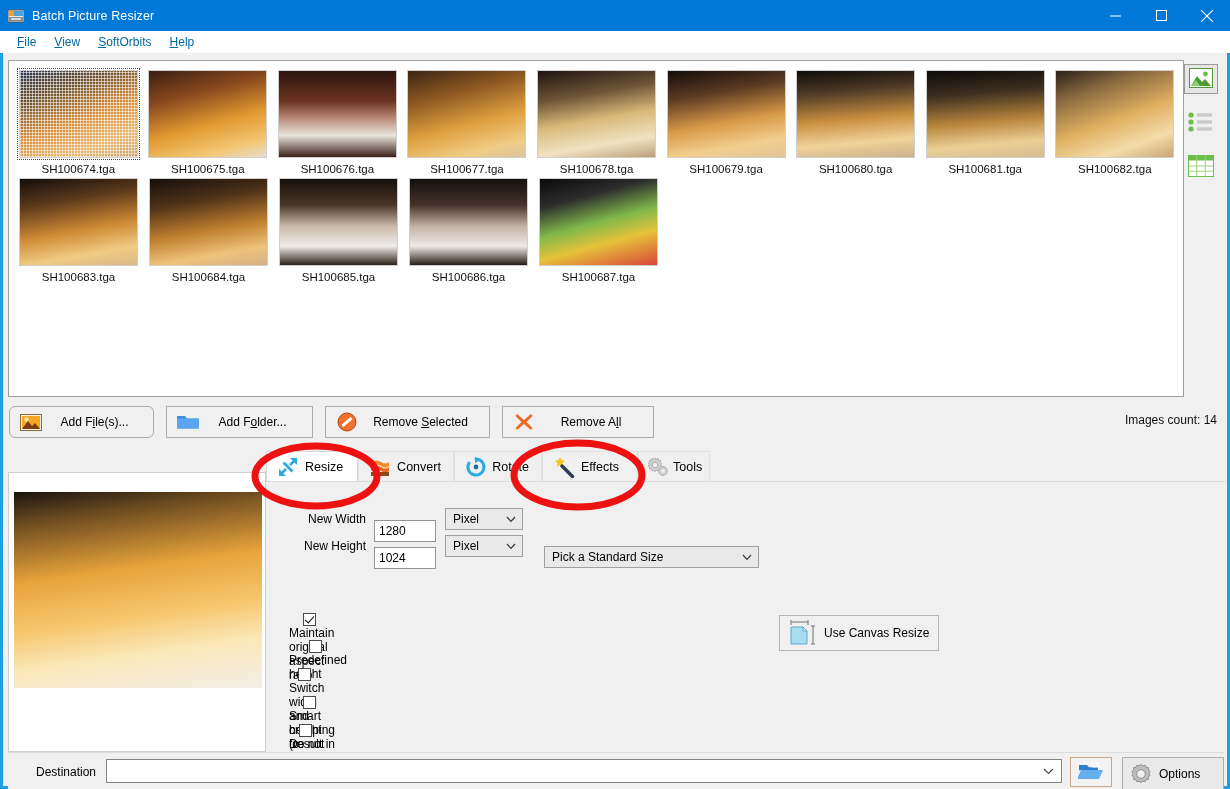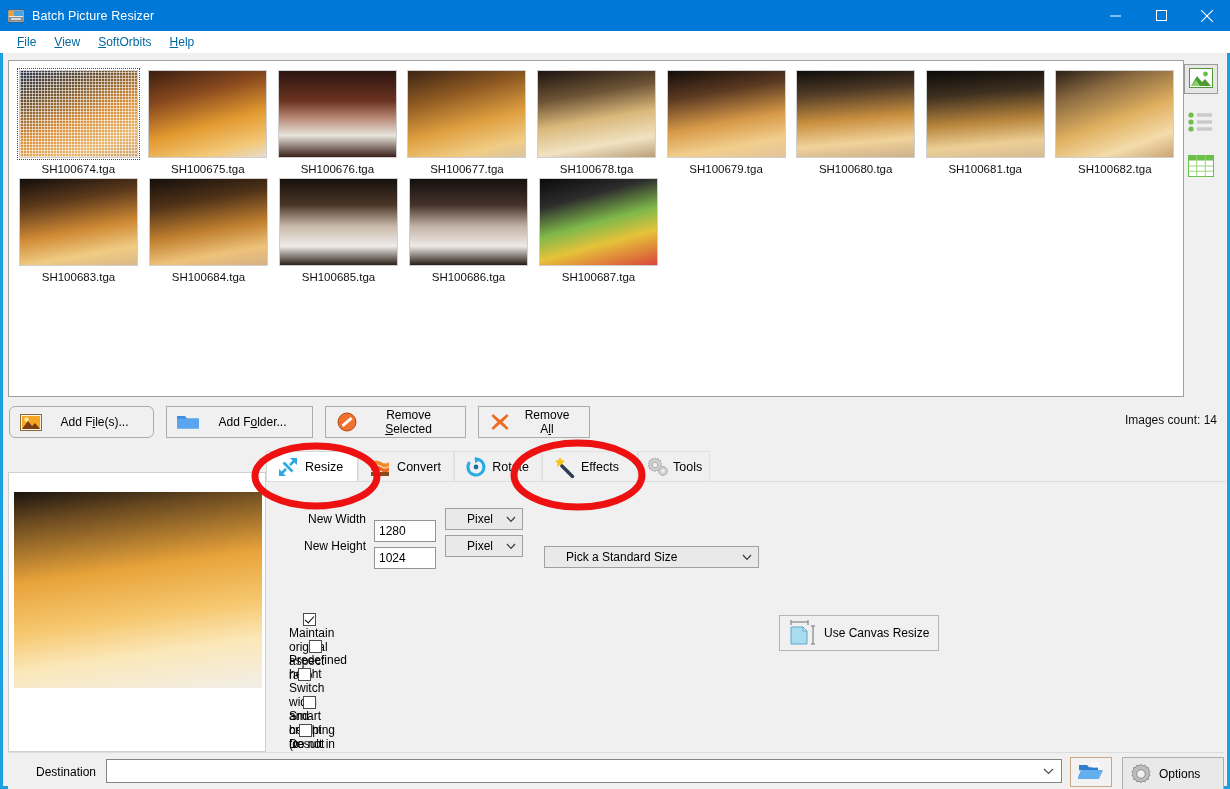--- a/index.html
+++ b/index.html
@@ -95,22 +95,22 @@
   .btnrow { position: absolute; left: 6px; top: 353px; height: 32px; display: flex; }
   .btn {
     height: 32px; border: 1px solid #acacac; background: #f0f0f0;
     display: flex; align-items: center; margin-right: 12px; padding: 0 8px;
     font-size: 12px;
   }
   .btn .bi { width: 26px; display: flex; align-items: center; justify-content: center; }
   .btn .bl { flex: 1; text-align: center; padding: 0 10px; }
   .b-addfile { width: 145px; border-radius: 6px; }
   .b-addfolder { width: 147px; }
-  .b-remsel { width: 141px; }
-  .b-remall { width: 112px; }
+  .b-remsel { width: 165px; }
+  .b-remall { width: 152px; }
 
   .imgcount {
     position: absolute; right: 10px; top: 360px; font-size: 12px; color: #111;
   }
 
   
   .tabbar {
     position: absolute; left: 263px; top: 398px; height: 31px;
     display: flex; align-items: flex-end;
   }
@@ -142,21 +142,21 @@
   .frm { position: absolute; left: 0; top: 0; }
   .row { position: absolute; display: flex; align-items: center; }
   .lbl { font-size: 12px; text-align: right; }
   .txtbox {
     width: 62px; height: 22px; border: 1px solid #949494; background: #fff;
     font-size: 12px; padding: 0 4px; display: flex; align-items: center; margin-top: 24px;
   }
   .combo {
     height: 22px; border: 1px solid #a0a0a0; background: #e9e9e9;
     font-size: 12px; display: flex; align-items: center;
-    padding-left: 21px; position: relative;
+    padding-left: 7px; position: relative;
   }
   .combo .arrow {
     position: absolute; right: 6px; top: 0; bottom: 0;
     display: flex; align-items: center;
   }
   .cbrow { position: absolute; display: flex; align-items: center; font-size: 12px; flex-direction: column; }
   .cbox {
     width: 13px; height: 13px; border: 1px solid #4a4a4a; background: #fff;
     margin-right: 5px; position: relative; flex: 0 0 auto;
   }

